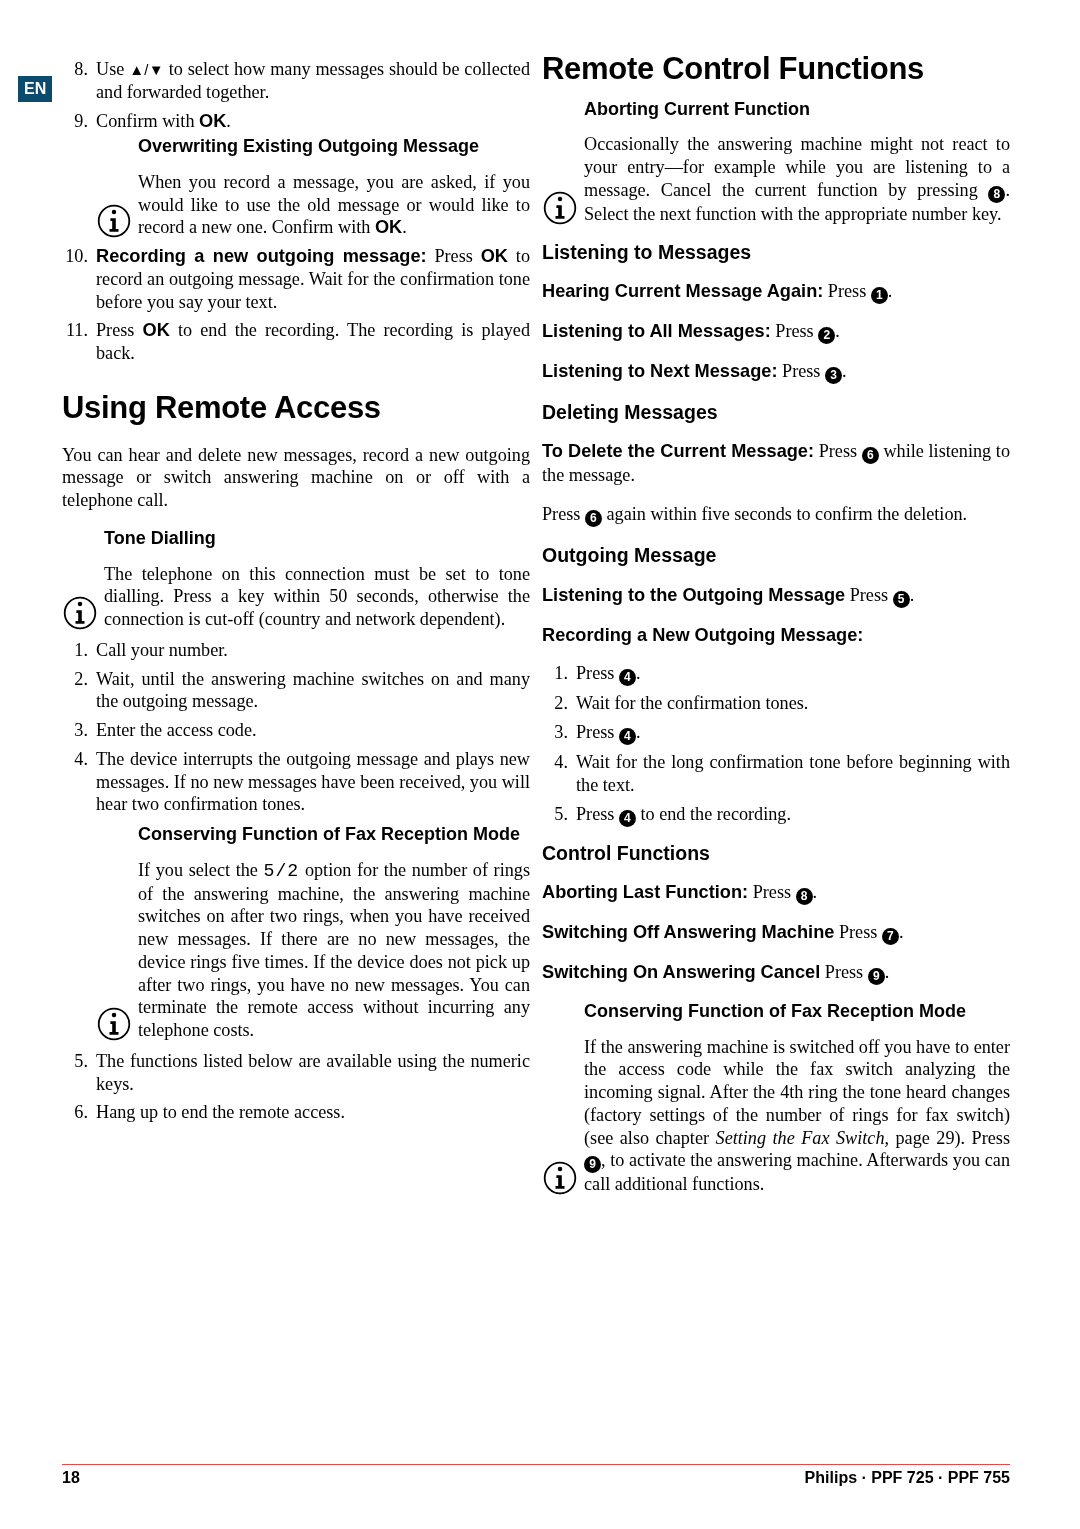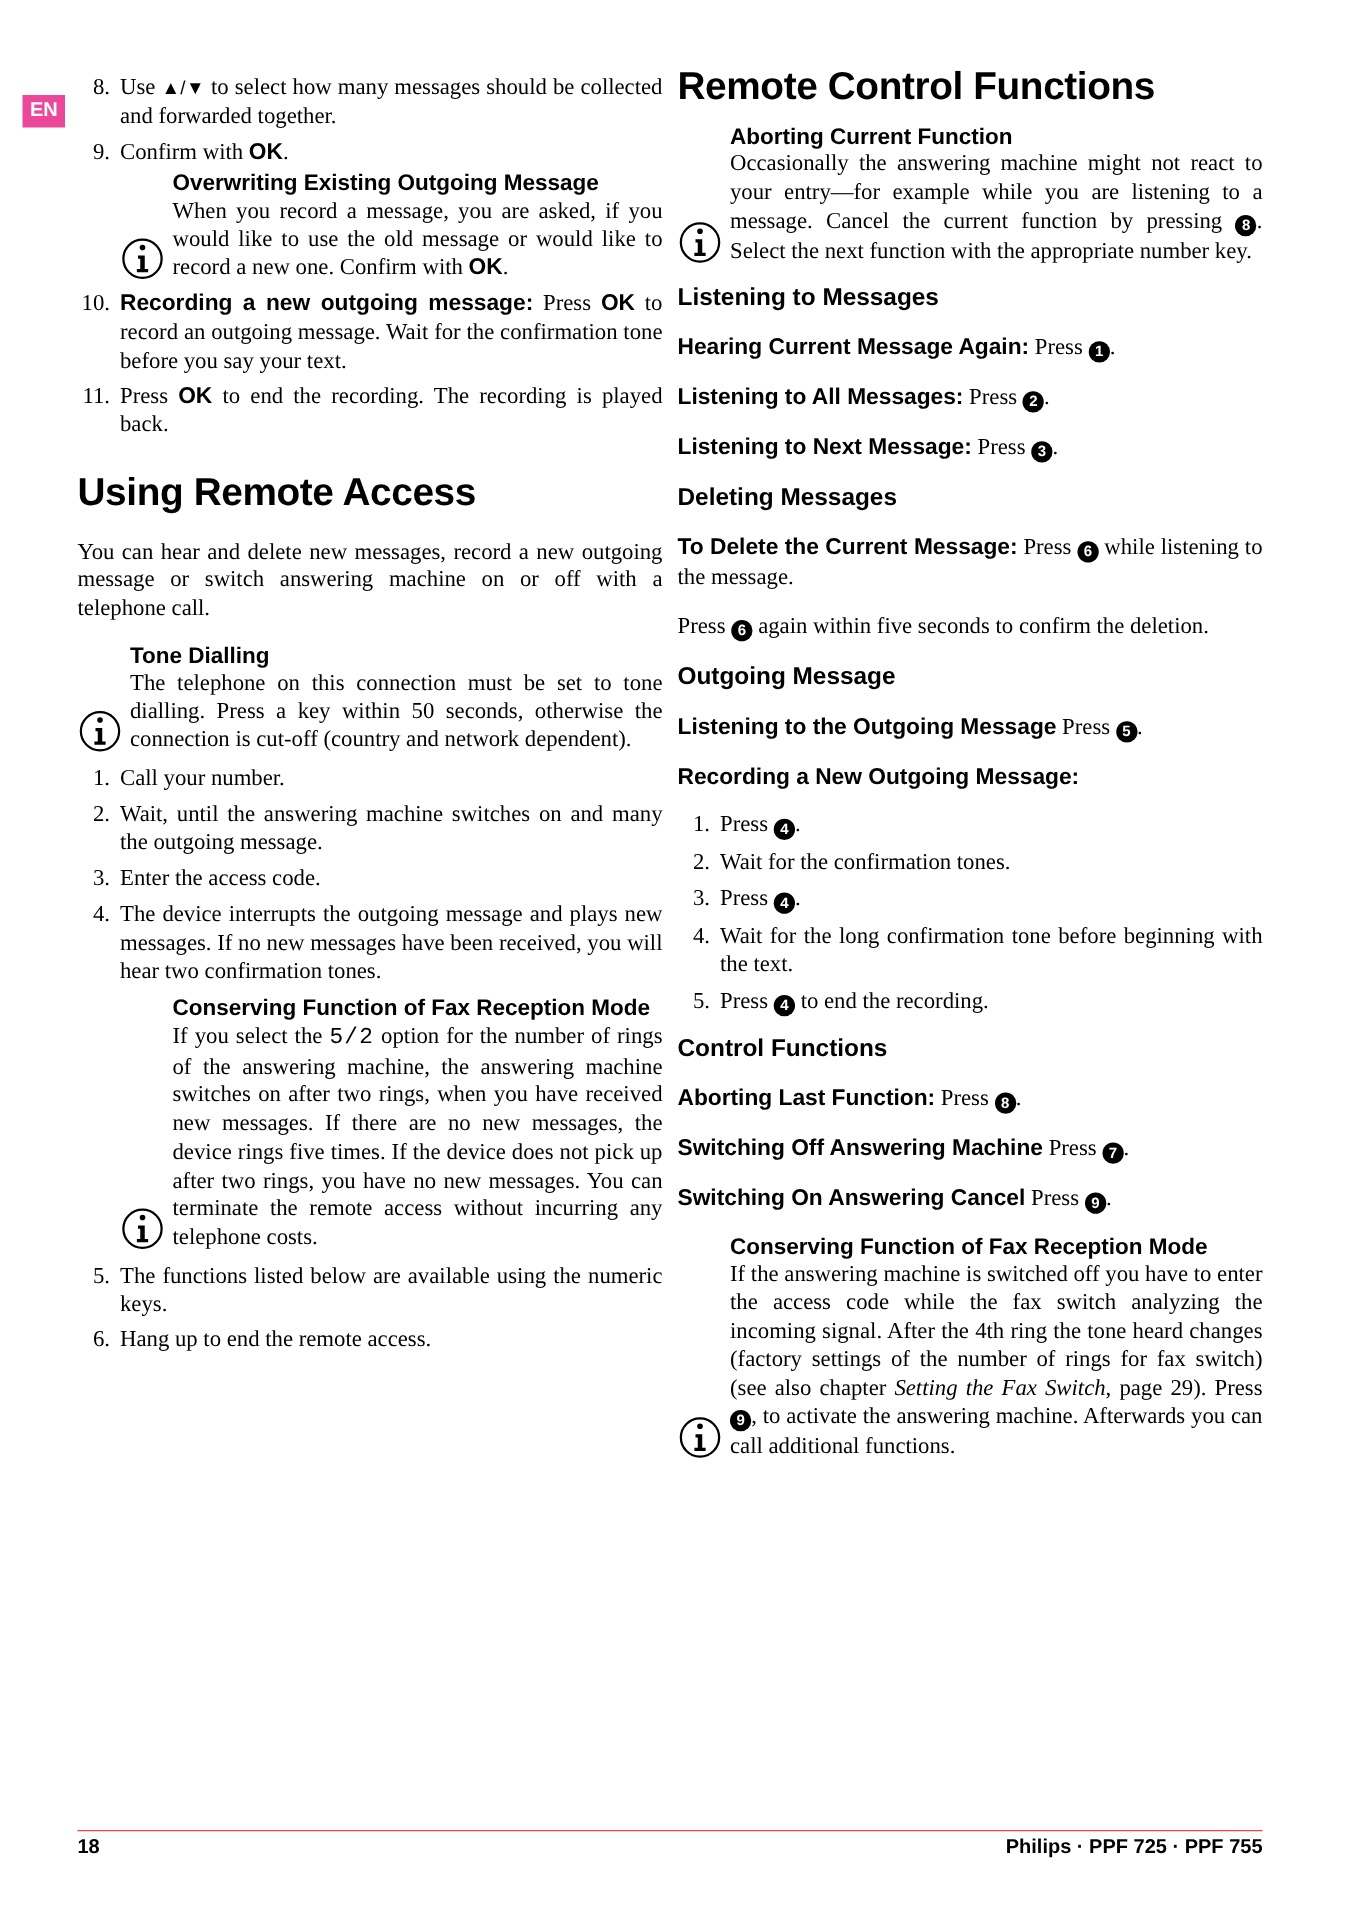--- a/index.html
+++ b/index.html
@@ -16,21 +16,21 @@
   }
   .page {
     padding: 50px 70px 60px 28px;
     display: flex;
     gap: 12px;
   }
   .lang-tab {
     position: absolute;
     top: 76px;
     left: 18px;
-    background: #ec4899;
+    background: #0c4a6e;
     color: #fff;
     font-weight: bold;
     font-size: 16px;
     padding: 4px 6px;
     font-family: Arial, sans-serif;
   }
   .col {
     flex: 1;
     font-size: 18.2px;
     line-height: 1.25;
@@ -82,21 +82,21 @@
     margin-right: 6px;
     margin-top: 2px;
   }
   .info-body { flex: 1; }
   .info-title {
     font-family: Arial, sans-serif;
     font-weight: bold;
     font-size: 18px;
     line-height: 1.15;
   }
-  .info-text { text-align: justify; margin-top: 0; }
+  .info-text { text-align: justify; margin-top: 14px; }
   .b { font-weight: bold; font-family: Arial, sans-serif; }
   .arrow-keys {
     font-family: Arial, sans-serif;
     font-size: 15px;
   }
   .numcirc {
     display: inline-block;
     width: 17px;
     height: 17px;
     border-radius: 50%;

